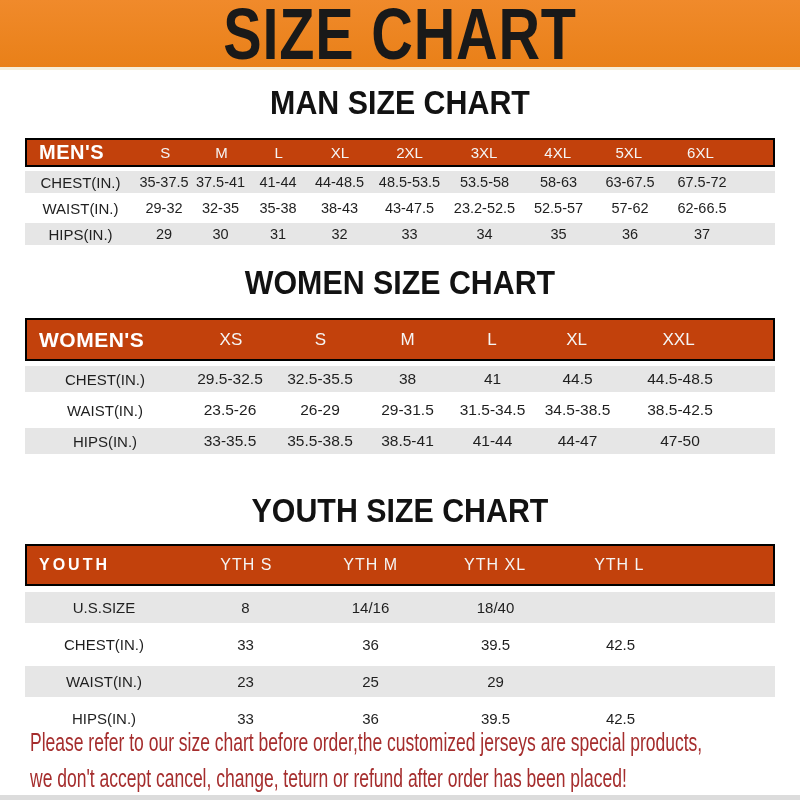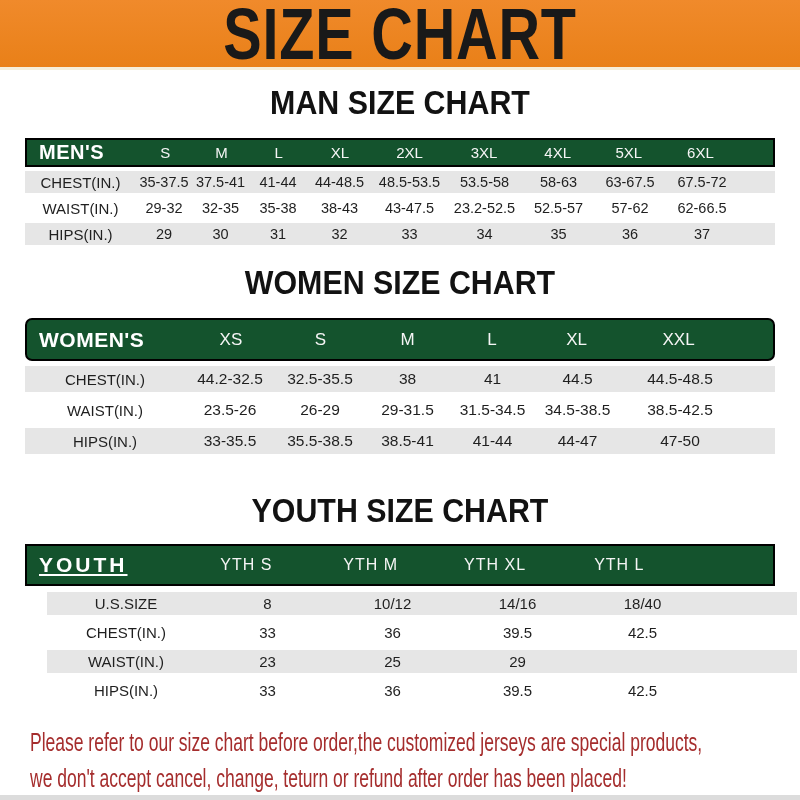--- a/index.html
+++ b/index.html
@@ -33,21 +33,21 @@
   .size-table{position:absolute;left:25px;width:750px;}
   #table-men{top:138px;}
   #table-women{top:318px;}
   #table-youth{top:544px;}
   .trow{display:flex;width:750px;}
   .cell{
     display:flex;align-items:center;justify-content:center;
     box-sizing:border-box;text-align:center;color:#1f1f1f;
   }
   .thead{
-    background:#14532d;color:#ffffff;
+    background:#c2410c;color:#ffffff;
     border:2px solid #000;box-sizing:border-box;
   }
   .thead .cell{color:#f5f5f5;}
   .thead .table-label{
     justify-content:flex-start;padding-left:12px;font-weight:bold;color:#ffffff;
   }
   .trow.data{background:#ffffff;}
   .trow.data.alt{background:#e6e6e6;}
   .row-label{font-size:15px;}
   
@@ -59,35 +59,35 @@
   .men .cell:nth-child(3){width:57px;}
   .men .cell:nth-child(4){width:58px;}
   .men .cell:nth-child(5){width:65px;}
   .men .cell:nth-child(6){width:75px;}
   .men .cell:nth-child(7){width:75px;}
   .men .cell:nth-child(8){width:73px;text-align:center;}
   .men .cell:nth-child(9){width:70px;}
   .men .cell:nth-child(10){width:74px;}
   .men .cell:nth-child(11){width:36px;}
   
-  .women .thead{height:43px;font-size:17px;border-radius:7px;}
+  .women .thead{height:43px;font-size:17px;}
   .women .thead .table-label{font-size:21px;letter-spacing:0.5px;}
   .women .trow.data{height:26px;margin-top:5px;font-size:15.5px;}
   .women .cell:nth-child(1){width:160px;}
   .women .cell:nth-child(2){width:90px;}
   .women .cell:nth-child(3){width:90px;}
   .women .cell:nth-child(4){width:85px;}
   .women .cell:nth-child(5){width:85px;}
   .women .cell:nth-child(6){width:85px;}
   .women .cell:nth-child(7){width:120px;}
   .women .cell:nth-child(8){width:35px;}
   
   .youth .thead{height:42px;font-size:16px;letter-spacing:1px;}
-  .youth .thead .table-label{font-size:21px;letter-spacing:3px;text-decoration:underline;}
-  .youth .trow.data{height:23px;margin-top:6px;font-size:15px;margin-left:22px;}
+  .youth .thead .table-label{font-size:16px;letter-spacing:3px;}
+  .youth .trow.data{height:31px;margin-top:6px;font-size:15px;}
   .youth .cell:nth-child(1){width:158px;}
   .youth .cell:nth-child(2){width:125px;}
   .youth .cell:nth-child(3){width:125px;}
   .youth .cell:nth-child(4){width:125px;}
   .youth .cell:nth-child(5){width:125px;}
   .youth .cell:nth-child(6){width:92px;}
   
   .footer{
     position:absolute;left:30px;top:724px;width:1100px;
     color:#a52d2d;font-size:25px;line-height:36px;
@@ -170,21 +170,21 @@
     <div class="cell">XS</div>
     <div class="cell">S</div>
     <div class="cell">M</div>
     <div class="cell">L</div>
     <div class="cell">XL</div>
     <div class="cell">XXL</div>
     <div class="cell"></div>
   </div>
   <div class="trow data alt">
     <div class="cell row-label">CHEST(IN.)</div>
-    <div class="cell">44.2-32.5</div>
+    <div class="cell">29.5-32.5</div>
     <div class="cell">32.5-35.5</div>
     <div class="cell">38</div>
     <div class="cell">41</div>
     <div class="cell">44.5</div>
     <div class="cell">44.5-48.5</div>
     <div class="cell"></div>
   </div>
   <div class="trow data">
     <div class="cell row-label">WAIST(IN.)</div>
     <div class="cell">23.5-26</div>
@@ -214,21 +214,20 @@
     <div class="cell table-label">YOUTH</div>
     <div class="cell">YTH S</div>
     <div class="cell">YTH M</div>
     <div class="cell">YTH XL</div>
     <div class="cell">YTH L</div>
     <div class="cell"></div>
   </div>
   <div class="trow data alt">
     <div class="cell row-label">U.S.SIZE</div>
     <div class="cell">8</div>
-    <div class="cell">10/12</div>
     <div class="cell">14/16</div>
     <div class="cell">18/40</div>
     <div class="cell"></div>
   </div>
   <div class="trow data">
     <div class="cell row-label">CHEST(IN.)</div>
     <div class="cell">33</div>
     <div class="cell">36</div>
     <div class="cell">39.5</div>
     <div class="cell">42.5</div>

